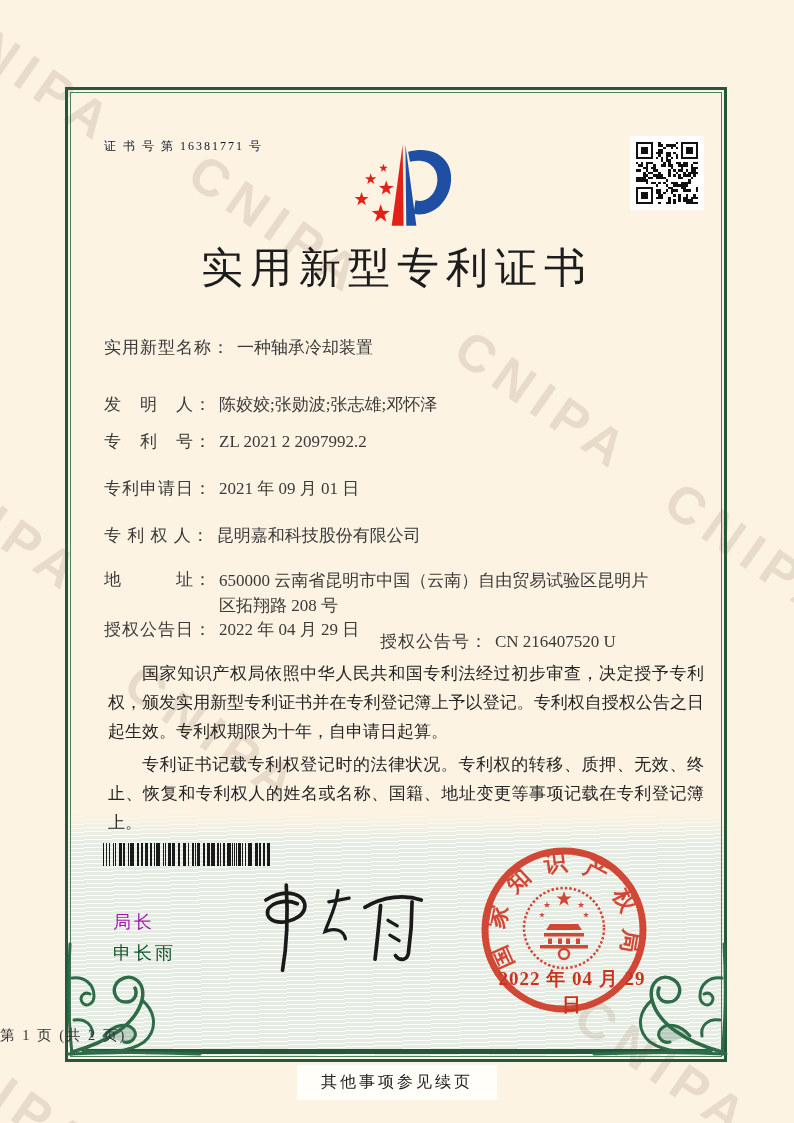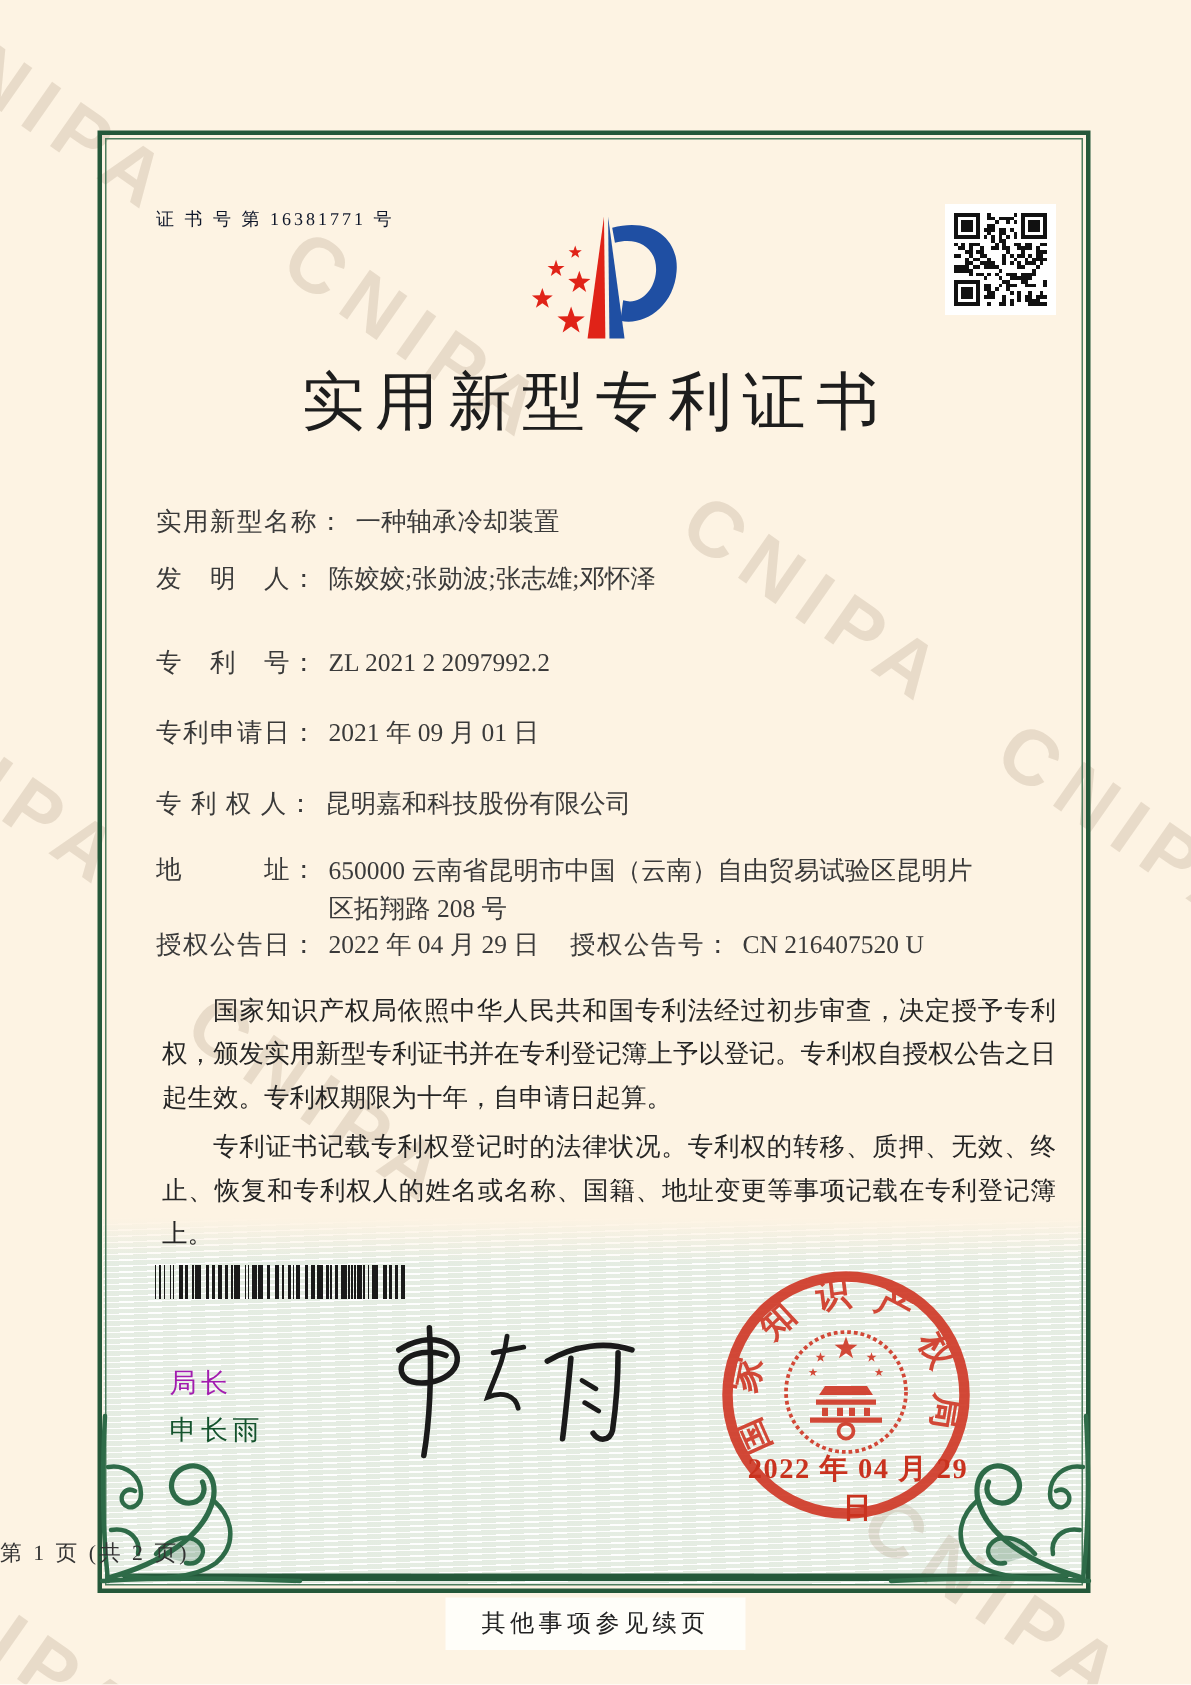--- a/index.html
+++ b/index.html
@@ -41,21 +41,21 @@
   .logo{position:absolute;left:336px;top:132px;width:126px;height:98px;z-index:3;}
   .title{
     position:absolute;left:0;right:0;top:240px;z-index:3;text-align:center;
     font-size:42px;font-weight:400;letter-spacing:7px;color:#1d1d1d;
   }
   .frow{position:absolute;left:104px;z-index:3;font-size:17px;color:#3a3a3a;white-space:nowrap;}
   .frow .lab{letter-spacing:1px;margin-right:7px;}
   .frow-addr{white-space:normal;}
   .frow-addr .lab{vertical-align:top;}
   .frow-addr .val{display:inline-block;width:438px;line-height:25px;vertical-align:top;white-space:normal;}
-  .frow-grantno{left:380px;}
+  .frow-grantno{left:380px;margin-top:12px;}
   .paras{position:absolute;left:104px;top:655px;width:604px;z-index:3;font-size:17px;line-height:29px;color:#252525;text-align:justify;}
   .paras p{margin:4px;text-indent:2em;}
   .barcode{position:absolute;left:103px;top:843px;width:170px;height:23px;z-index:3;}
   .barcode svg{display:block;width:100%;height:100%;}
   .director-role{position:absolute;left:113px;top:910px;z-index:3;font-size:18px;letter-spacing:3px;color:#a21caf;}
   .director-name{position:absolute;left:113px;top:941px;z-index:3;font-size:18px;letter-spacing:3px;color:#14532d;}
   .signature{position:absolute;left:240px;top:878px;width:185px;height:105px;z-index:3;}
   .seal{position:absolute;left:472px;top:842px;width:184px;height:176px;z-index:4;opacity:0.92;}
   .seal-date{
     position:absolute;left:492px;top:966px;width:160px;z-index:5;text-align:center;
@@ -333,21 +333,21 @@
     <path d="M73,12 L61,101 L74,101 Z" fill="#e02318"></path>
     <path d="M76,12 L77,101 L88,101 Z" fill="#1f4fa3"></path>
     <path d="M79,20 C110,12 128,30 126,52 C124,78 102,92 85,88 L87,73 C99,77 110,66 111,52 C112,36 99,26 81,31 Z" fill="#1f4fa3"></path>
   </svg>
 
   <div class="title">实用新型专利证书</div>
 
   <div class="frow" style="top:336px;">
     <span class="lab">实用新型名称：</span><span class="val">一种轴承冷却装置</span>
   </div>
-  <div class="frow" style="top:374px;text-align:right;">
+  <div class="frow" style="top:393px;text-align:right;">
     <span class="lab">发　明　人：</span><span class="val">陈姣姣;张勋波;张志雄;邓怀泽</span>
   </div>
   <div class="frow" style="top:430px;">
     <span class="lab">专　利　号：</span><span class="val">ZL 2021 2 2097992.2</span>
   </div>
   <div class="frow" style="top:477px;">
     <span class="lab">专利申请日：</span><span class="val">2021 年 09 月 01 日</span>
   </div>
   <div class="frow" style="top:524px;">
     <span class="lab">专 利 权 人：</span><span class="val">昆明嘉和科技股份有限公司</span>

